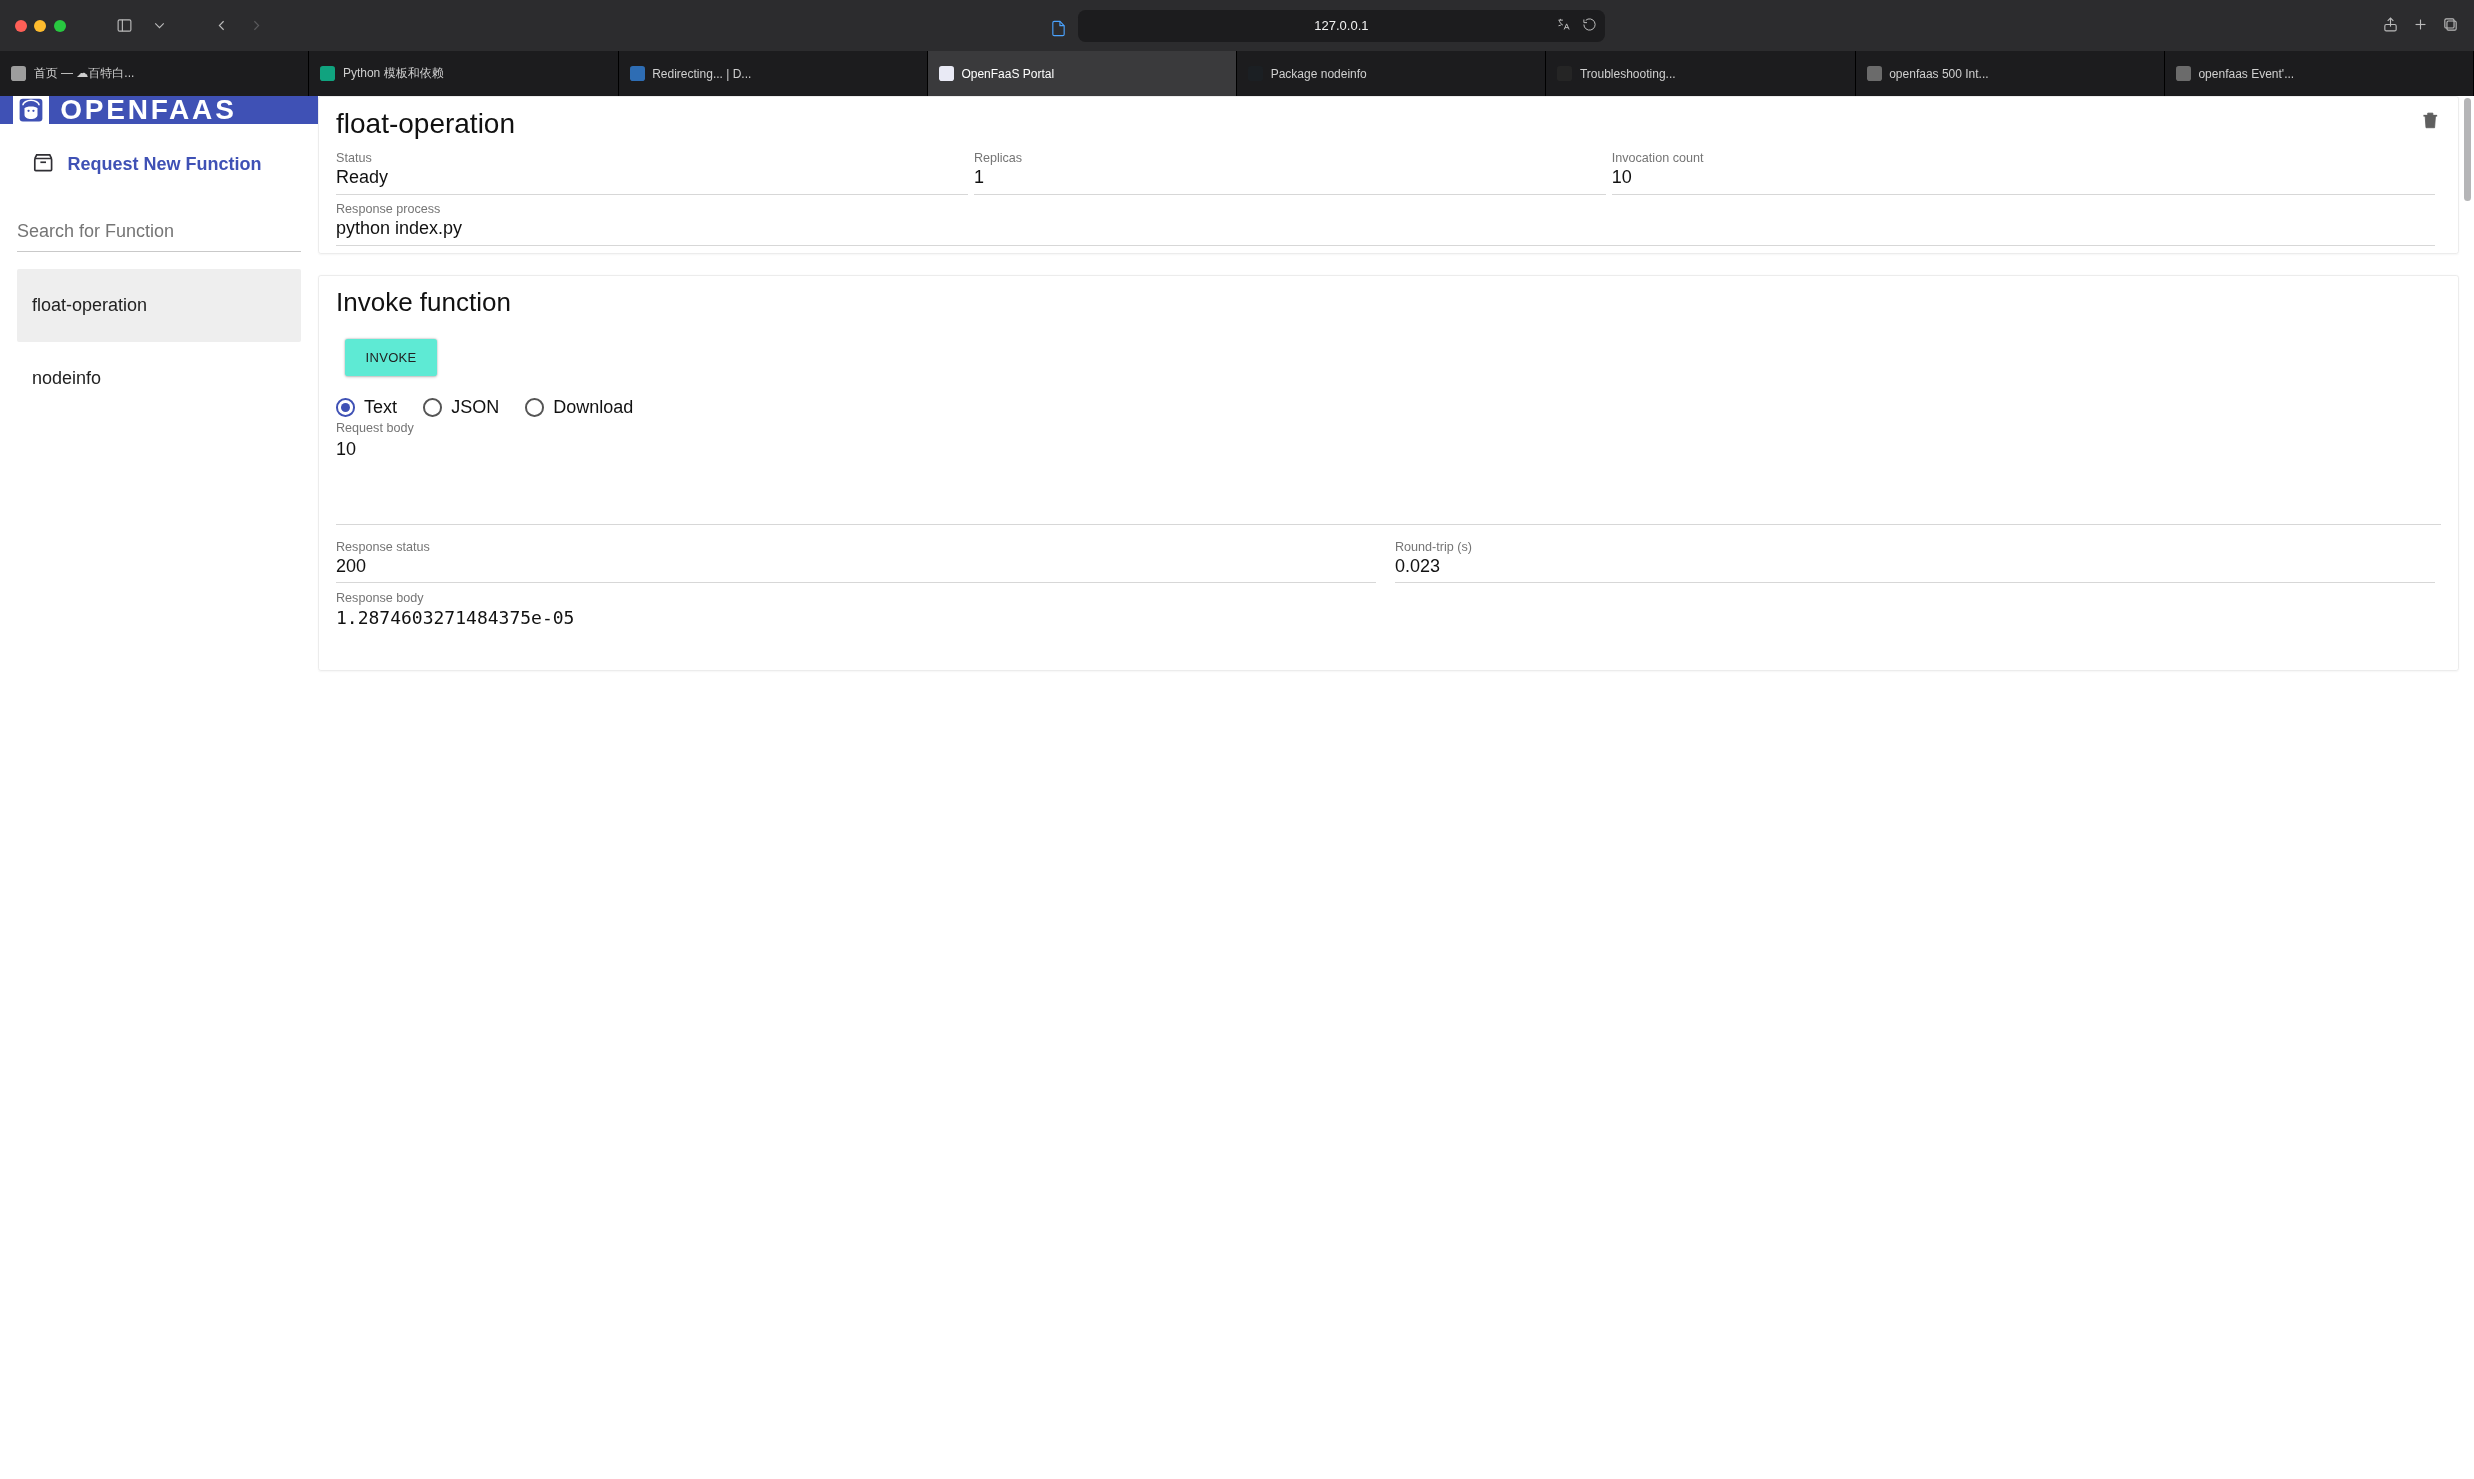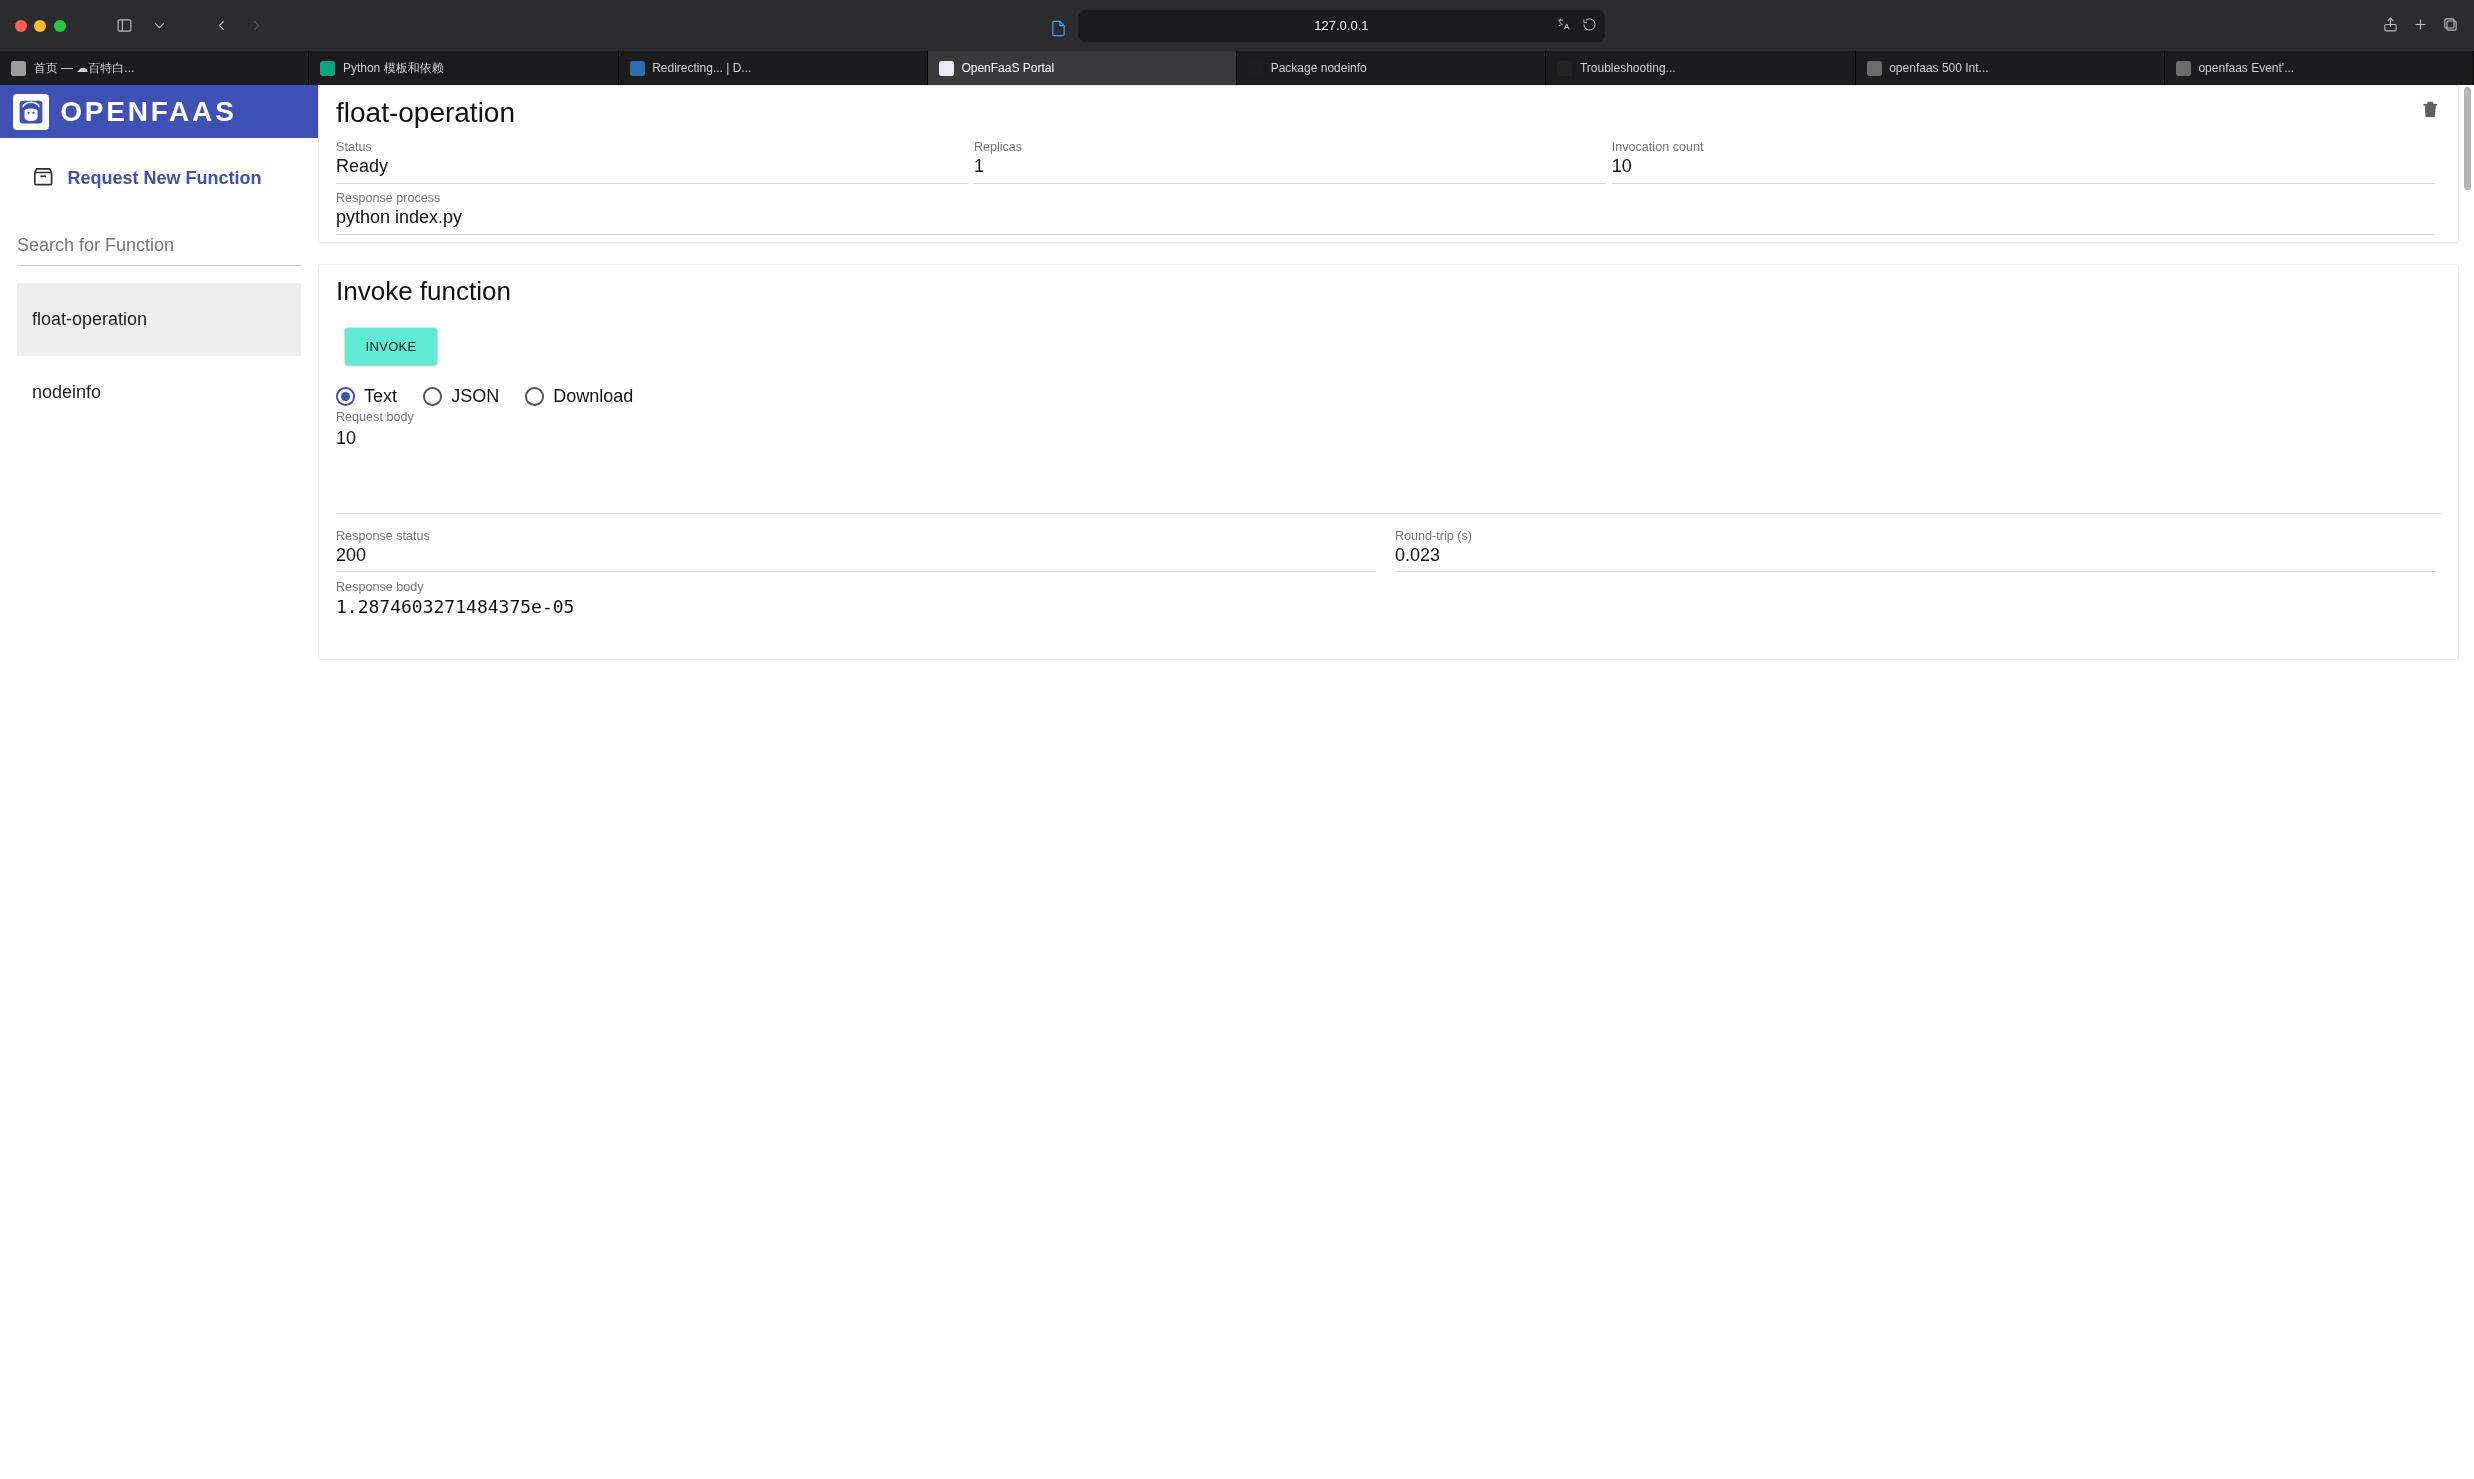--- a/index.html
+++ b/index.html
@@ -50,21 +50,21 @@
   .addr-right-icons { position:absolute; right:7.5px; display:flex; gap:11.2px; align-items:center; color:#bbb; }
   .addr-right-icons svg { width:15px; height:15px; stroke:#bbb; fill:none; stroke-width:1.6;}
   .addr-host { font-weight:500; }
 
   .right-tools { display:flex; gap:13px; align-items:center; padding-right:5.6px; }
   .right-tools svg { width:17px; height:17px; stroke:#bbb; fill:none; stroke-width:1.6;}
 
   
   .tab-strip {
     display:flex;
-    height:34px;
+    height:45px;
     background:#1c1c1e;
     font-size:12px;
     color:#cfcfcf;
   }
   .tab {
     flex:1;
     display:flex;
     align-items:center;
     gap:7.5px;
     padding:0 11.2px;
@@ -79,21 +79,21 @@
 
   
   .page { flex:1; display:flex; min-height:0; background:#fff; position:relative;}
   .page-scrollbar { position:absolute; right:0; top:0; width:13px; height:100%; }
   .page-scrollbar::before { content:""; position:absolute; right:2.8px; top:1.9px; width:7.5px; height:103px; background:#b5b5b7; border-radius:3.7px;}
 
   
   .sidebar { width:318px; flex-shrink:0; display:flex; flex-direction:column; }
   .brand {
     background:#3f51b5;
-    height:53px;
+    height:28px;
     display:flex;
     align-items:center;
     padding:0 13px;
     gap:11.2px;
     overflow:hidden;
   }
   .brand-logo { width:36px; height:36px; background:#fff; border-radius:3.7px; display:flex; align-items:center; justify-content:center;}
   .brand-logo svg { width:26px; height:26px; }
   .brand-text { color:#fff; font-size:28px; letter-spacing:2.8px; font-weight:600; font-family: "Arial Narrow", Arial, sans-serif;}
   .deploy-row { display:flex; align-items:center; gap:13px; padding:28px 22.4px 20.6px 32px; }

